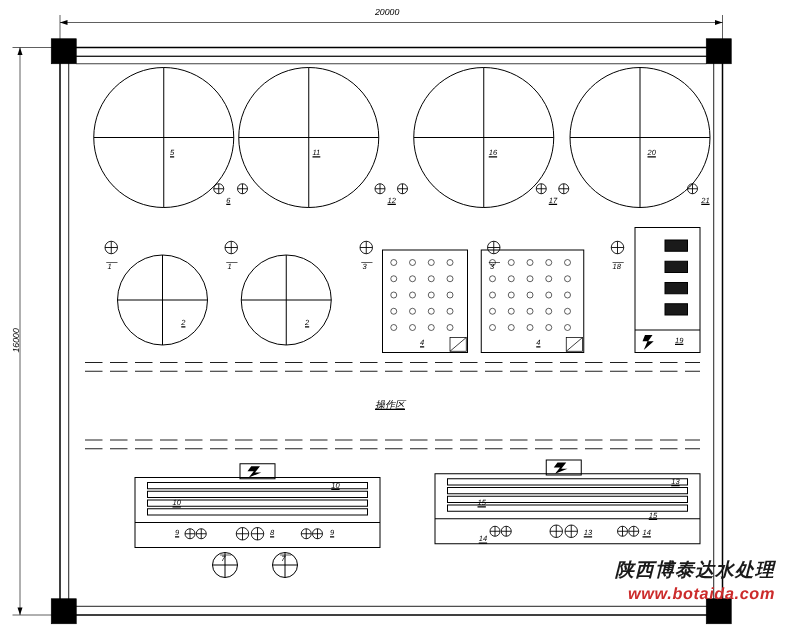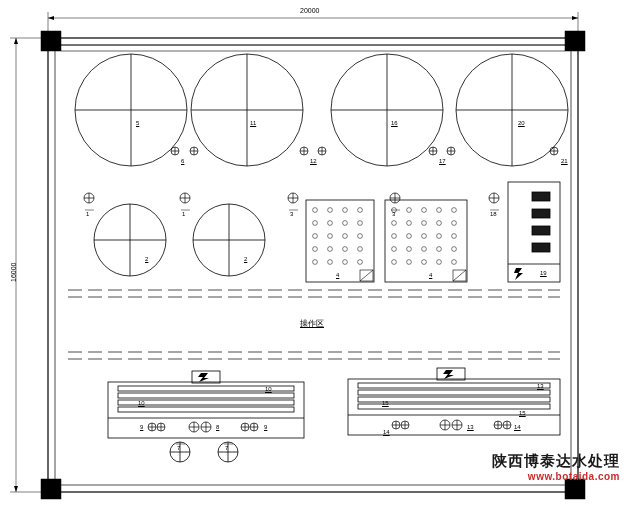--- a/index.html
+++ b/index.html
@@ -1,25 +1,25 @@
 <!DOCTYPE html>
 <html><head>
 <meta charset="utf-8">
 <style>
   html,body{margin:0;padding:0;background:#ffffff;}
   body{width:628px;height:507px;position:relative;font-family:"Liberation Sans",sans-serif;overflow:hidden;}
-  #stage{position:absolute;left:0;top:0;width:628px;height:507px;}
+  #stage{position:absolute;left:0;top:0;width:628px;height:507px;font-style:italic;}
   .dim-text{position:absolute;font-size:7px;color:#000;white-space:nowrap;}
   .vert{transform:rotate(-90deg);transform-origin:left top;}
   .lbl{position:absolute;font-size:6px;color:#000;white-space:nowrap;text-align:center;}
   .lbl.u{text-decoration:underline;}
   .zone{position:absolute;font-size:8px;color:#000;white-space:nowrap;text-decoration:underline;}
   .wm{position:absolute;right:8px;bottom:24px;text-align:right;line-height:1.25;}
   .wm .cn{font-size:15px;font-weight:bold;color:#1a1a1a;letter-spacing:1px;}
-  .wm .url{font-size:10px;font-weight:bold;color:#cc2b2b;letter-spacing:0.5px;}
+  .wm .url{font-size:13px;font-weight:bold;color:#cc2b2b;letter-spacing:0.5px;}
   svg{position:absolute;left:0;top:0;}
 </style>
 </head>
 <body>
 
 <div id="stage">
 
   <svg width="628" height="507" viewBox="0 0 628 507">
 
     <g stroke="#000" stroke-width="0.5" fill="none">

